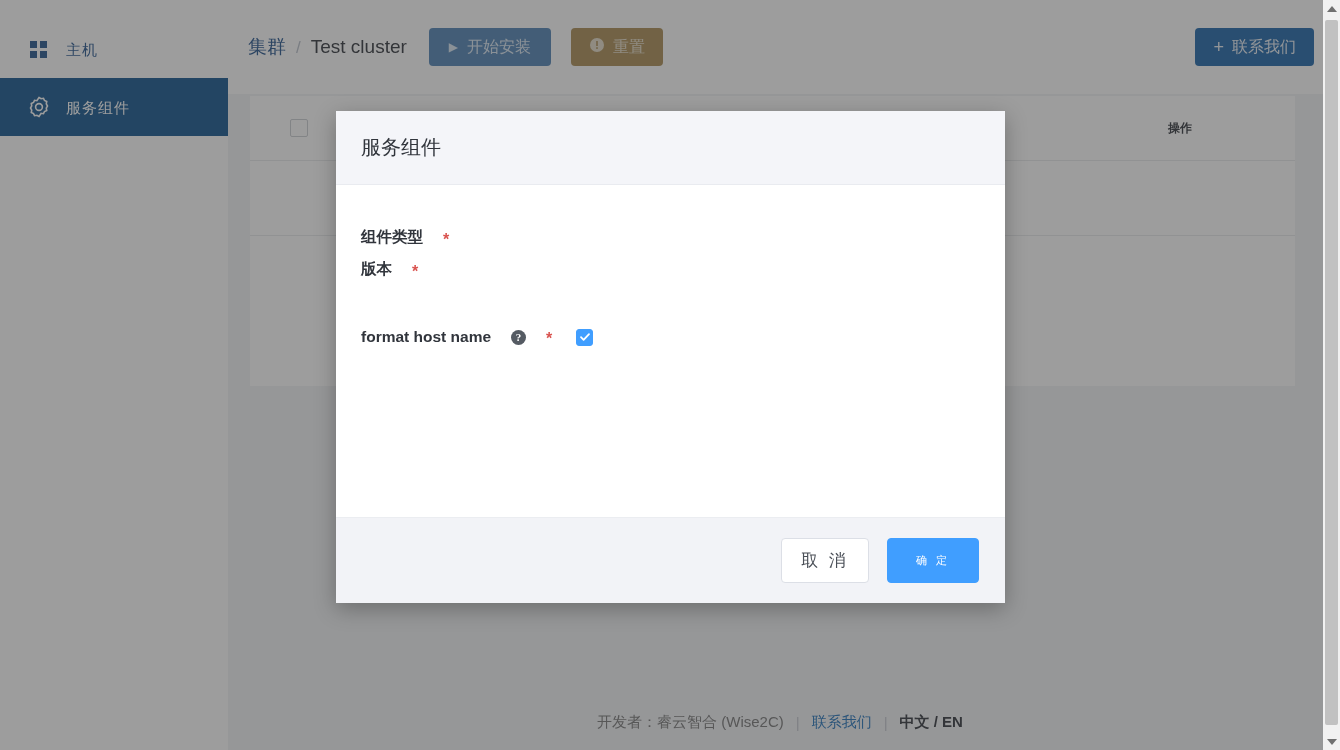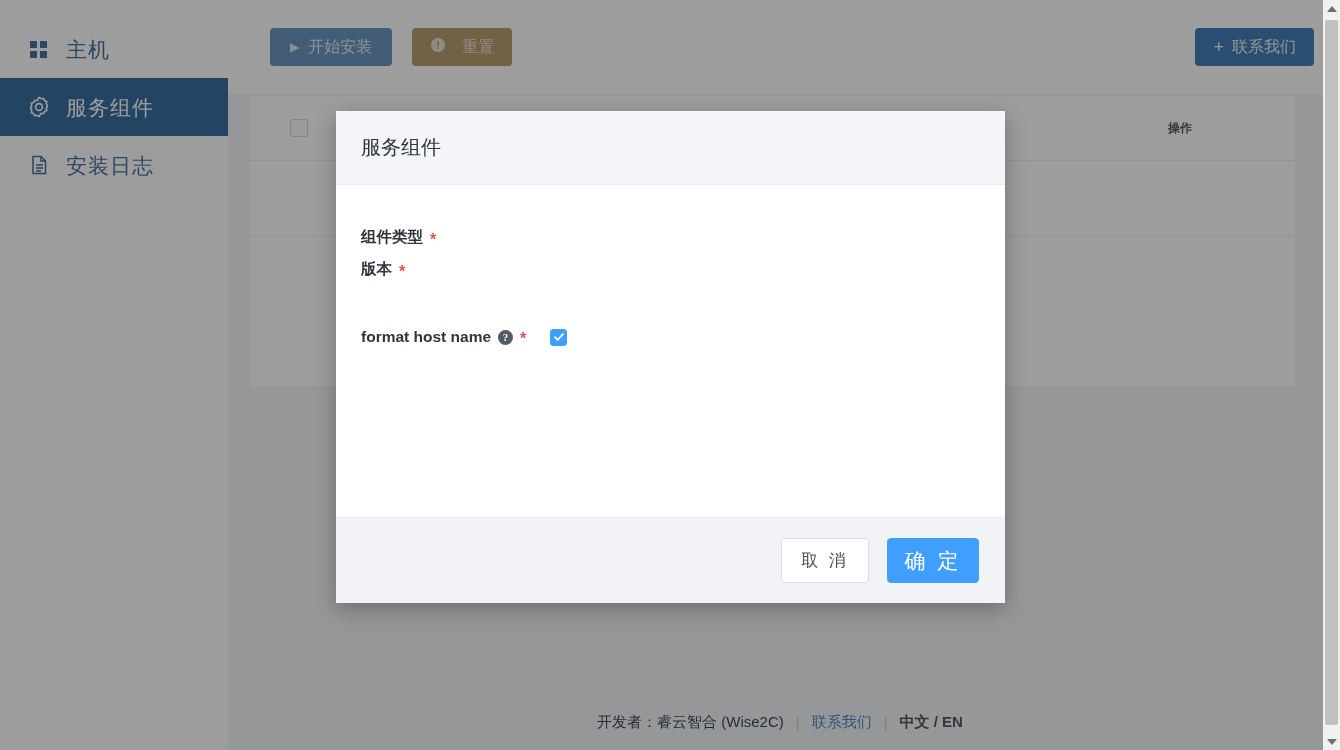--- a/index.html
+++ b/index.html
@@ -27,21 +27,21 @@
     position: absolute; left: 0; top: 0;
     width: 228px; height: 750px;
     background: #ffffff;
     padding-top: 20px;
   }
   .side-item {
     display: flex; align-items: center;
     height: 58px;
     padding-left: 26px;
     color: #1d4e89;
-    font-size: 21px;
+    font-size: 15px;
     letter-spacing: 1px;
     cursor: pointer;
   }
   .side-item .side-ico {
     width: 26px; height: 26px;
     margin-right: 14px;
     display: flex; align-items: center; justify-content: center;
     flex: 0 0 26px;
   }
   .side-item.active {
@@ -82,21 +82,21 @@
     font-size: 16px;
     height: 38px; padding: 0 20px;
     gap: 9px;
   }
   .btn-reset {
     margin-left: 20px;
     background: #a8894f;
     color: #e4dbc7;
     font-size: 16px;
     height: 38px; padding: 0 18px;
-    gap: 16px;
+    gap: 8px;
   }
   .btn-add {
     position: absolute; right: 18px; top: 28px;
     background: #1761a6;
     color: #e8eef5;
     font-size: 16px;
     height: 38px; padding: 0 18px;
     gap: 8px;
   }
   .ico-play { font-size: 12px; line-height: 1; }
@@ -130,21 +130,21 @@
   .tbl-row.last { border-bottom: none; }
 
   
   .foot {
     position: absolute; left: 0; bottom: 0;
     width: 1104px; height: 56px;
     display: flex; align-items: center; justify-content: center;
     font-size: 15px; color: #2b2f36;
     background: transparent;
   }
-  .foot .dev { color: #0f172a; }
+  .foot .dev { color: #737373; }
   .foot .bar { color: #c2c6cc; margin: 0 12px; }
   .foot .contact { color: #1d6fb8; cursor: pointer; }
   .foot .lang { color: #2b2f36; cursor: pointer; font-weight: bold; }
 
   
   .dimmer {
     position: absolute; left: 0; top: 0;
     width: 1332px; height: 750px;
     background: rgba(60,60,60,0.5);
   }
@@ -167,21 +167,21 @@
     padding-left: 25px;
   }
   .modal-title { font-size: 20px; color: #31353c; }
   .modal-body {
     flex: 1;
     background: #ffffff;
     padding: 42px 25px 0 25px;
   }
   .f-label {
     font-size: 15.5px; font-weight: bold; color: #31353c;
-    display: flex; align-items: center; gap: 7px;
+    display: flex; align-items: center; gap: 20px;
     margin-bottom: 11px;
   }
   .req { color: #d9534f; font-size: 16px; line-height: 1;
          position: relative; top: 2px; }
   .select {
     position: relative;
     width: 495px; height: 52px;
     border: 1px solid #dfe2e8;
     border-radius: 4px;
     background: #ffffff;
@@ -227,21 +227,21 @@
     border: 1px solid #dcdfe6;
     border-radius: 4px;
     color: #4a4f57; font-size: 17px;
     letter-spacing: 3px;
     cursor: pointer; font-family: inherit;
   }
   .btn-ok {
     width: 92px; height: 45px;
     background: #409eff; border: 1px solid #409eff;
     border-radius: 4px;
-    color: #ffffff; font-size: 21px;
+    color: #ffffff; font-size: 11px;
     letter-spacing: 3px;
     cursor: pointer; font-family: inherit;
   }
 
   
   .scrollbar {
     position: absolute; right: 0; top: 0;
     width: 17px; height: 750px;
     background: #f1f1f1;
   }
@@ -290,35 +290,30 @@
       <div class="side-item active">
         <span class="side-ico">
           <svg width="24" height="24" viewBox="0 0 24 24">
             <path d="M12 2.5l2.1 1.2 2.4-.4 1 2.2 2.2 1-.4 2.4 1.2 2.1-1.2 2.1.4 2.4-2.2 1-1 2.2-2.4-.4L12 21.5l-2.1-1.2-2.4.4-1-2.2-2.2-1 .4-2.4L3.5 13l1.2-2.1-.4-2.4 2.2-1 1-2.2 2.4.4z" fill="none" stroke="#ffffff" stroke-width="1.6"></path>
             <circle cx="12" cy="12" r="3.4" fill="none" stroke="#ffffff" stroke-width="1.6"></circle>
           </svg>
         </span>
         <span class="side-label">服务组件</span>
       </div>
 
-      <div class="side-item">
-        <span class="side-ico">
-          <svg width="22" height="22" viewBox="0 0 22 22">
-            <path d="M5 2.5h8l4.5 4.5v12.5H5z" fill="none" stroke="#1d4e89" stroke-width="1.5"></path>
-            <path d="M13 2.5V7h4.5" fill="none" stroke="#1d4e89" stroke-width="1.5"></path>
-            <path d="M8 11h7M8 14h7M8 17h5" stroke="#1d4e89" stroke-width="1.3"></path>
-          </svg>
-        </span>
-        <span class="side-label">安装日志</span>
-      </div>
     </nav>
 
     <div class="main">
 
       <div class="topbar">
+        <div class="crumb">
+          <span class="crumb-link">集群</span>
+          <span class="crumb-sep">/</span>
+          <span class="crumb-cur">Test cluster</span>
+        </div>
 
         <button class="btn btn-install">
           <span class="ico-play">▶</span>
           <span>开始安装</span>
         </button>
 
         <button class="btn btn-reset">
           <span>
             <svg width="16" height="16" viewBox="0 0 16 16">
               <circle cx="8" cy="8" r="7" fill="#e4dbc7"></circle>

